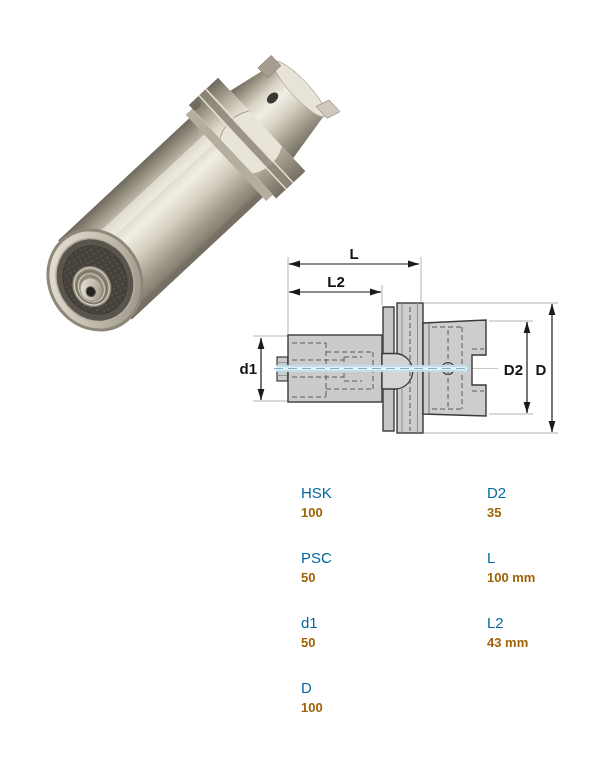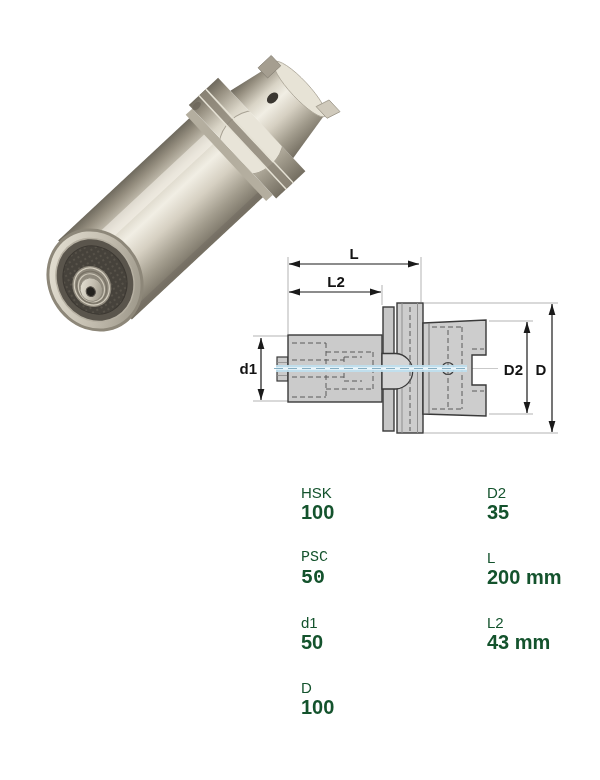--- a/index.html
+++ b/index.html
@@ -3,22 +3,22 @@
 <meta charset="utf-8">
 <style>
   html,body{margin:0;padding:0;background:#ffffff;}
   .page{
     position:relative;width:600px;height:780px;background:#ffffff;overflow:hidden;
     font-family:"Liberation Sans",sans-serif;
   }
   .photo-wrap{position:absolute;left:25px;top:10px;width:340px;height:345px;}
   .drawing-wrap{position:absolute;left:235px;top:240px;width:345px;height:215px;}
   .spec{position:absolute;}
-  .spec .lbl{font-size:15px;color:#14532d;line-height:19px;}
-  .spec .val{font-size:20px;font-weight:bold;color:#14532d;line-height:21px;}
+  .spec .lbl{font-size:15px;color:#0369a1;line-height:19px;}
+  .spec .val{font-size:13px;font-weight:bold;color:#a16207;line-height:21px;}
   svg text.dim{font-family:"Liberation Sans",sans-serif;font-weight:bold;font-size:15px;fill:#141414;}
 </style>
 </head>
 <body>
 
 <div class="page">
 
   <div class="photo-wrap">
     <svg width="340" height="345" viewBox="0 0 340 345">
       <defs>
@@ -164,40 +164,40 @@
       </g>
     </svg>
   </div>
 
   <div>
 
     <div class="spec" style="left:301px;top:483px;">
       <div class="lbl">HSK</div>
       <div class="val">100</div>
     </div>
-    <div class="spec" style="left:301px;top:548px;font-family:Liberation Mono, monospace;">
+    <div class="spec" style="left:301px;top:548px;">
       <div class="lbl">PSC</div>
       <div class="val">50</div>
     </div>
     <div class="spec" style="left:301px;top:613px;">
       <div class="lbl">d1</div>
       <div class="val">50</div>
     </div>
     <div class="spec" style="left:301px;top:678px;">
       <div class="lbl">D</div>
       <div class="val">100</div>
     </div>
 
     <div class="spec" style="left:487px;top:483px;">
       <div class="lbl">D2</div>
       <div class="val">35</div>
     </div>
     <div class="spec" style="left:487px;top:548px;">
       <div class="lbl">L</div>
-      <div class="val">200 mm</div>
+      <div class="val">100 mm</div>
     </div>
     <div class="spec" style="left:487px;top:613px;">
       <div class="lbl">L2</div>
       <div class="val">43 mm</div>
     </div>
 
   </div>
 </div>
 
 </body></html>

